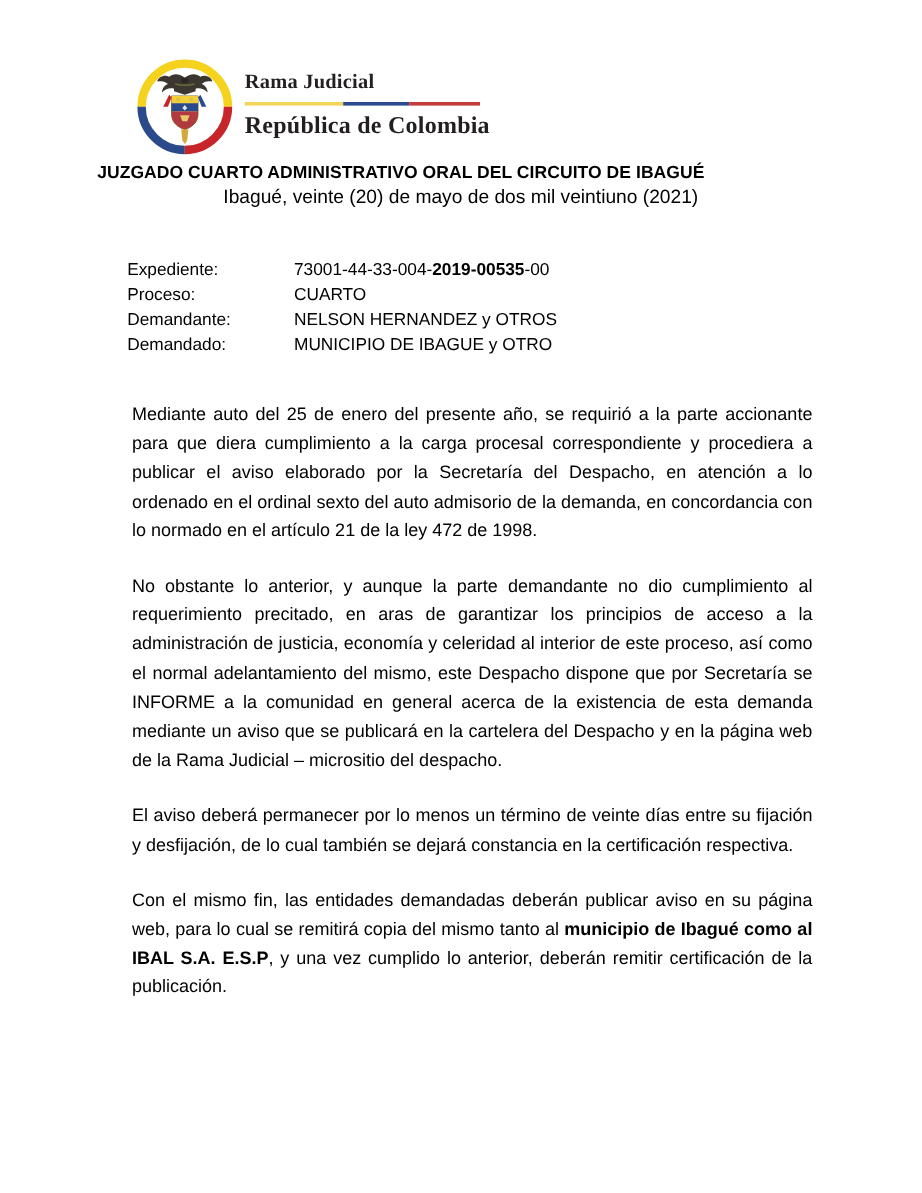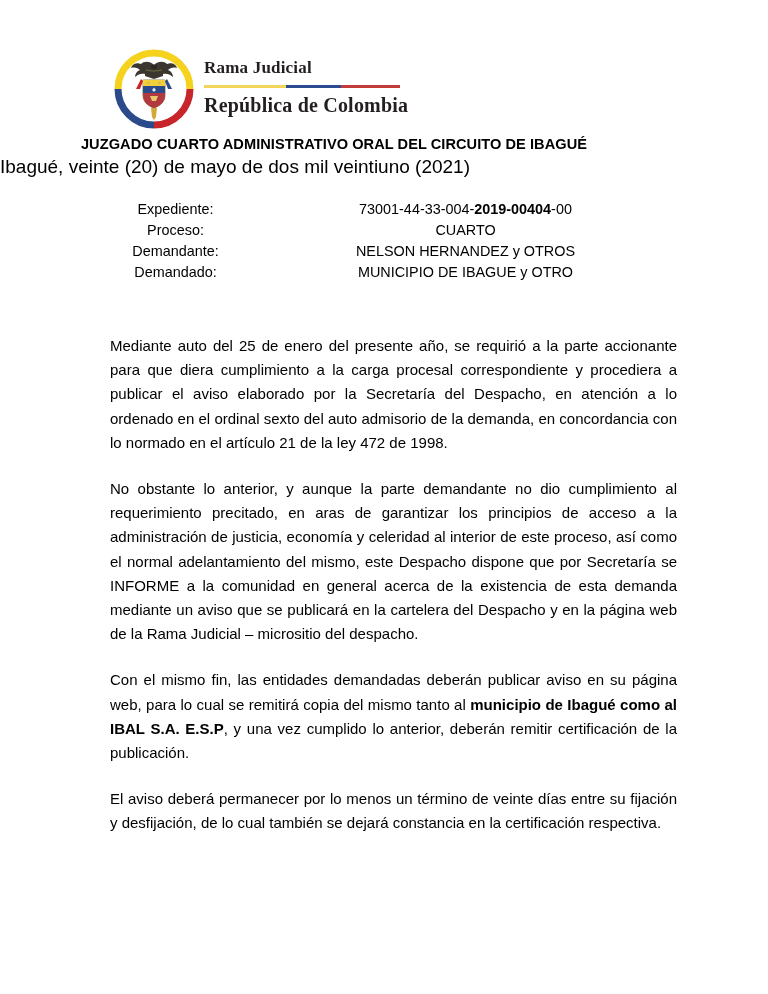--- a/index.html
+++ b/index.html
@@ -89,32 +89,32 @@
     font-size: 14.6px;
     font-weight: 700;
     letter-spacing: 0.05px;
     color: #000;
   }
   .doc-subtitle {
     position: absolute;
     left: 0;
     top: 156px;
     width: 768px;
-    font-size: 19px;
+    text-align: center;
+    font-size: 16px;
     font-weight: 400;
     color: #000;
   }
 
   
   .meta {
     position: absolute;
     left: 106px;
-    top: 201px;
+    top: 217px;
     width: 580px;
-    text-align: center;
   }
   .meta-row {
     display: flex;
     flex-direction: row;
     align-items: baseline;
     height: 21px;
   }
   .meta-label {
     flex: 0 0 139px;
     font-size: 14.4px;
@@ -204,36 +204,36 @@
     </div>
 
   </div>
 
   <div class="doc-title">JUZGADO CUARTO ADMINISTRATIVO ORAL DEL CIRCUITO DE IBAGUÉ</div>
   <div class="doc-subtitle">Ibagué, veinte (20) de mayo de dos mil veintiuno (2021)</div>
 
   <div class="meta" id="meta-block">
       <div class="meta-row">
         <div class="meta-label">Expediente:</div>
-        <div class="meta-value"><span>73001-44-33-004-</span><b>2019-00404</b><span>-00</span></div>
+        <div class="meta-value"><span>73001-44-33-004-</span><b>2019-00535</b><span>-00</span></div>
       </div>
       <div class="meta-row">
         <div class="meta-label">Proceso:</div>
         <div class="meta-value"><span>CUARTO</span></div>
       </div>
       <div class="meta-row">
         <div class="meta-label">Demandante:</div>
         <div class="meta-value"><span>NELSON HERNANDEZ y OTROS</span></div>
       </div>
       <div class="meta-row">
         <div class="meta-label">Demandado:</div>
         <div class="meta-value"><span>MUNICIPIO DE IBAGUE y OTRO</span></div>
       </div>
     </div>
 
   <div class="body-copy" id="body-block">
       <p class="para"><span>Mediante auto del 25 de enero del presente año, se requirió a la parte accionante para que diera cumplimiento a la carga procesal correspondiente y procediera a publicar el aviso elaborado por la Secretaría del Despacho, en atención a lo ordenado en el ordinal sexto del auto admisorio de la demanda, en concordancia con lo normado en el artículo 21 de la ley 472 de 1998.</span></p>
       <p class="para"><span>No obstante lo anterior, y aunque la parte demandante no dio cumplimiento al requerimiento precitado, en aras de garantizar los principios de acceso a la administración de justicia, economía y celeridad al interior de este proceso, así como el normal adelantamiento del mismo, este Despacho dispone que por Secretaría se INFORME a la comunidad en general acerca de la existencia de esta demanda mediante un aviso que se publicará en la cartelera del Despacho y en la página web de la Rama Judicial – micrositio del despacho.</span></p>
+      <p class="para"><span>El aviso deberá permanecer por lo menos un término de veinte días entre su fijación y desfijación, de lo cual también se dejará constancia en la certificación respectiva.</span></p>
       <p class="para"><span>Con el mismo fin, las entidades demandadas deberán publicar aviso en su página web, para lo cual se remitirá copia del mismo tanto al </span><b>municipio de Ibagué como al IBAL S.A. E.S.P</b><span>, y una vez cumplido lo anterior, deberán remitir certificación de la publicación.</span></p>
-      <p class="para"><span>El aviso deberá permanecer por lo menos un término de veinte días entre su fijación y desfijación, de lo cual también se dejará constancia en la certificación respectiva.</span></p>
     </div>
 
 </div>
 
 </body></html>

